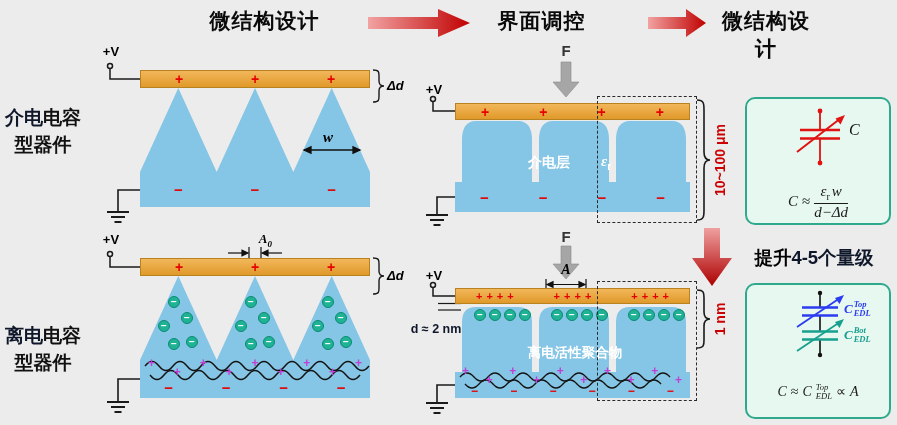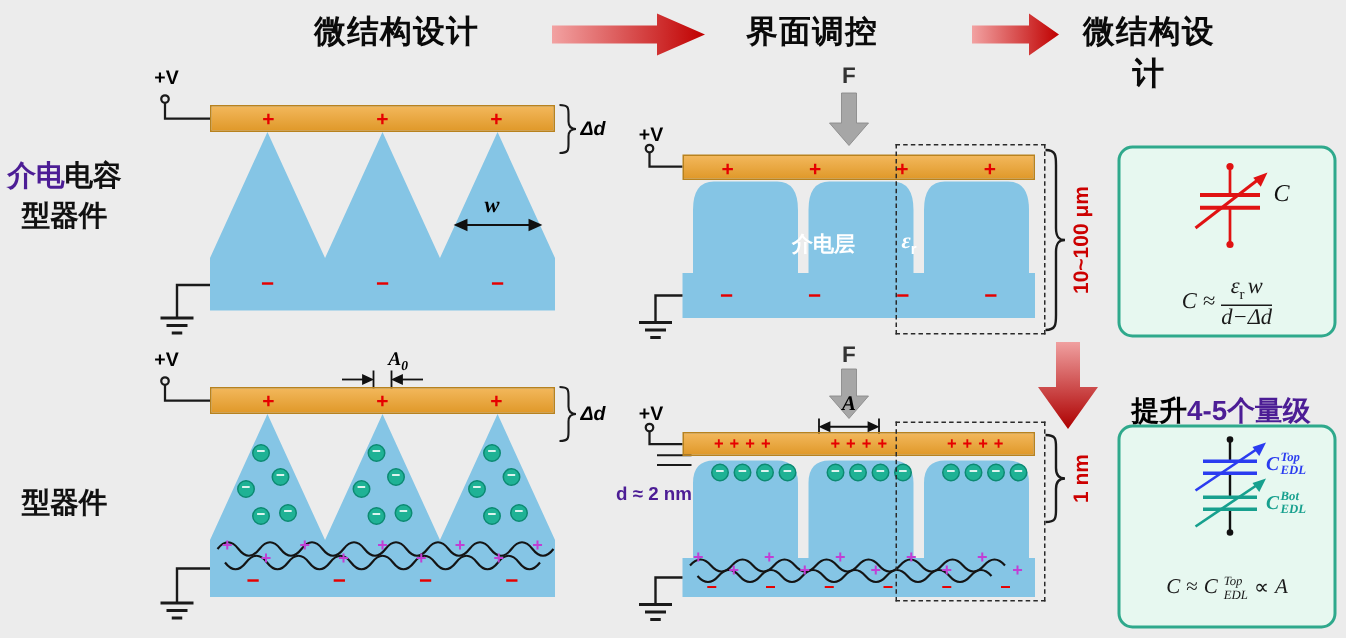--- a/index.html
+++ b/index.html
@@ -2,21 +2,21 @@
 <html><head>
 <meta charset="utf-8">
 <style>
   * { margin:0; padding:0; box-sizing:border-box; }
   body { font-family:"Liberation Sans", sans-serif; background:#ececec; }
   .canvas { position:relative; width:897px; height:425px; background:#ececec; overflow:hidden; }
   .svg-layer { position:absolute; left:0; top:0; z-index:1; }
   .t { position:absolute; z-index:3; }
   .hdr { font-weight:bold; font-size:21px; color:#0a0a0a; text-align:center; letter-spacing:1px; }
   .side-label { font-weight:bold; font-size:19px; text-align:center; line-height:27px; color:#111; }
-  .red { color:#4c1d95; }
+  .red { color:#0f172a; }
   .electrode { position:absolute; z-index:2; background:linear-gradient(#f2b75b,#e0992a); border:1px solid #b8821e; display:flex; align-items:center; justify-content:space-around; }
   .charge-plus { color:#e60000; font-weight:bold; font-size:14px; line-height:1; }
   .charge-plus-sm { color:#e60000; font-weight:bold; font-size:11px; line-height:1; }
   .minus-row { position:absolute; z-index:3; display:flex; justify-content:space-around; align-items:center; }
   .charge-minus { color:#e60000; font-weight:bold; font-size:15px; line-height:1; }
   .plus-group { display:flex; gap:4px; }
   .ion { position:absolute; z-index:4; width:12px; height:12px; border-radius:50%; background:#1fb295; border:1px solid #0c8a72; color:#fff; font-size:10px; line-height:10px; text-align:center; font-weight:bold; }
   .ion-row { position:absolute; z-index:4; display:flex; gap:3px; }
   .ion-row .ion { position:static; }
   .pcharge-row { position:absolute; z-index:4; display:flex; justify-content:space-between; }
@@ -176,20 +176,21 @@
 
   <div class="t hdr" style="left:484px; top:7px; width:115px;">界面调控</div>
   <div class="t hdr" style="left:192px; top:7px; width:145px;">微结构设计</div>
   <div class="t hdr" style="left:716px; top:7px; width:100px;">微结构设计</div>
 
   <div class="t side-label" style="left:0px; top:104px; width:86px;">
     <div><span class="red">介电</span><span>电容</span></div>
     <div>型器件</div>
   </div>
   <div class="t side-label" style="left:0px; top:322px; width:86px;">
+    <div><span class="red">离电</span><span>电容</span></div>
     <div>型器件</div>
   </div>
 
   <div class="t" style="left:96px; top:44px; width:30px; text-align:center; font-weight:bold; font-size:13px;">+V</div>
   <div class="electrode" style="left:140px; top:70px; width:230px; height:18px;">
     <span class="charge-plus">+</span>
     <span class="charge-plus">+</span>
     <span class="charge-plus">+</span>
   </div>
   <div class="t" style="left:387px; top:78px; font-weight:bold; font-size:13px; font-style:italic;">Δd</div>
@@ -236,21 +237,21 @@
     <div class="formula" style="top:84px; font-size:15px;">
       <span class="serif-i">C</span>
       <span>≈</span>
       <span class="frac">
         <span class="num"><span class="serif-i">ε</span><sub style="font-size:10px;">r</sub><span class="serif-i" style="margin-left:2px;">w</span></span>
         <span class="den serif-i">d−Δd</span>
       </span>
     </div>
   </div>
 
-  <div class="t" style="left:732px; top:245px; width:164px; text-align:center; font-weight:bold; font-size:18.5px;margin-top:16px;">
+  <div class="t" style="left:732px; top:245px; width:164px; text-align:center; font-weight:bold; font-size:18.5px;">
     <span>提升</span><span class="red">4-5个量级</span>
   </div>
 
   <div class="t" style="left:96px; top:232px; width:30px; text-align:center; font-weight:bold; font-size:13px;">+V</div>
   <div class="t serif-i" style="left:238px; top:231px; width:34px; text-align:right; font-size:13px; font-weight:bold;"><span>A</span><sub style="font-size:9px;">0</sub></div>
   <div class="electrode" style="left:140px; top:258px; width:230px; height:18px;">
     <span class="charge-plus">+</span>
     <span class="charge-plus">+</span>
     <span class="charge-plus">+</span>
   </div>
@@ -327,20 +328,21 @@
       <span class="ion">−</span>
       <span class="ion">−</span>
   </div>
   <div class="ion-row" style="left:628px; top:309px;">
     <span class="ion">−</span>
       <span class="ion">−</span>
       <span class="ion">−</span>
       <span class="ion">−</span>
   </div>
 
+  <div class="t white-label" style="left:495px; top:344px; width:160px; text-align:center; font-size:13.5px;">离电活性聚合物</div>
 
   <div class="pcharge-row" style="left:462px; top:365px; width:220px;">
     <span>+</span>
     <span>+</span>
     <span>+</span>
     <span>+</span>
     <span>+</span>
     <span>+</span>
     <span>+</span>
     <span>+</span>

